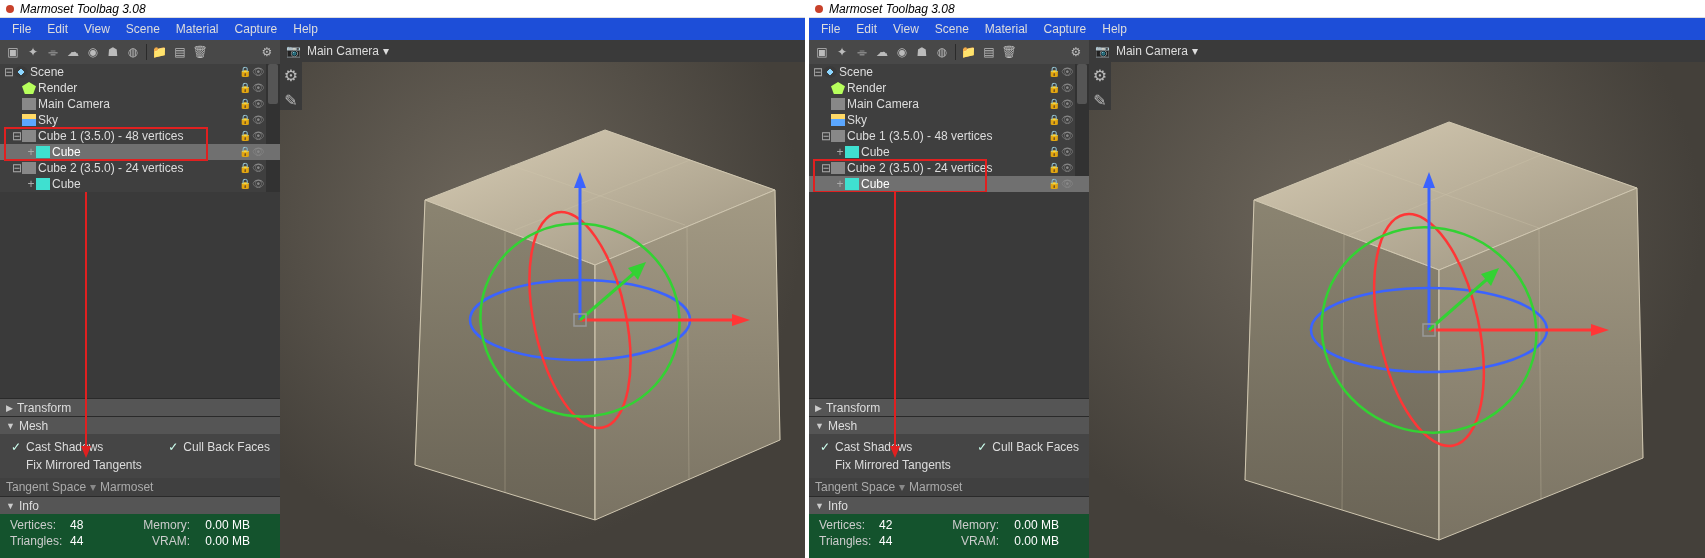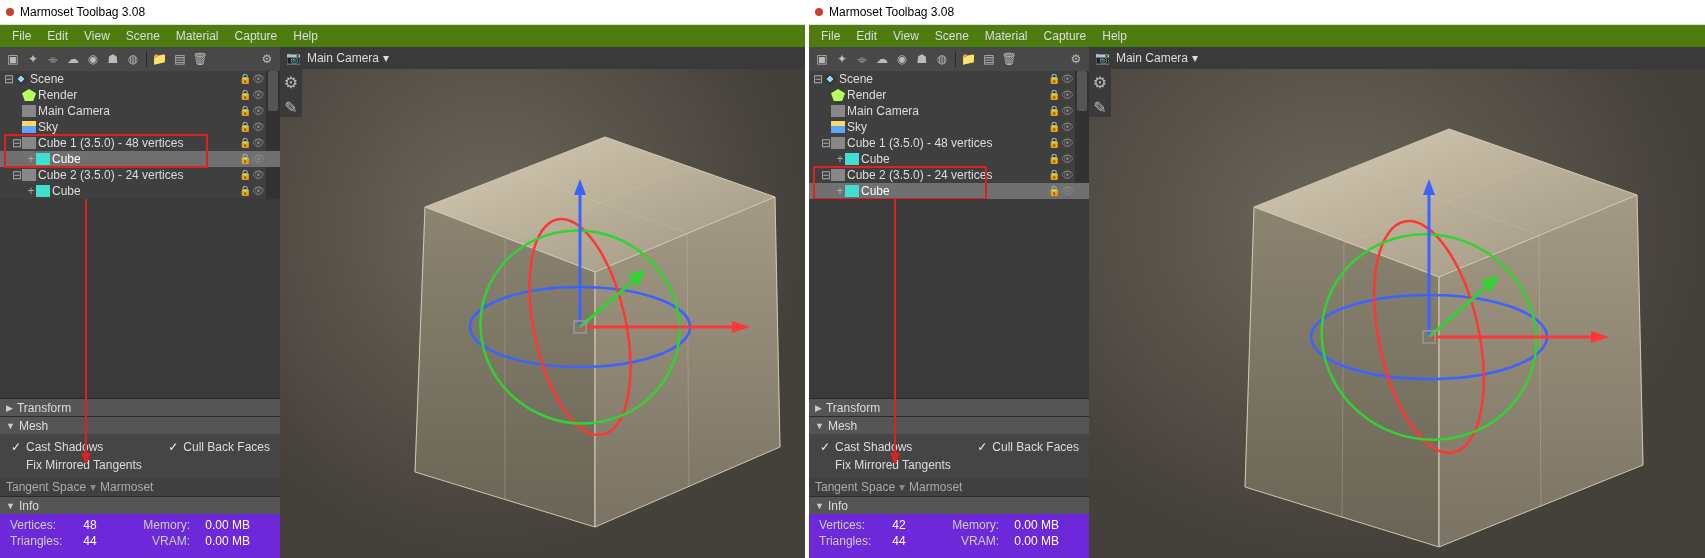--- a/index.html
+++ b/index.html
@@ -1,23 +1,23 @@
 <!DOCTYPE html>
 <html><head>
 <meta charset="utf-8">
 <style>
   * { box-sizing: border-box; margin: 0; padding: 0; font-family: "Segoe UI", Tahoma, sans-serif; }
   body { background: #fff; width: 1705px; height: 558px; display: flex; }
   .pane { position: relative; height: 100%; display: flex; flex-direction: column; }
   .pane.left { width: 805px; }
   .gap { width: 4px; background: #fff; }
   .pane.right { width: 896px; }
-  .titlebar { height: 25px; background: #fff; color: #000; display: flex; align-items: center; padding: 0 6px; font-size: 12px; border-bottom: 1px solid #ddd; }
+  .titlebar { height: 18px; background: #fff; color: #000; display: flex; align-items: center; padding: 0 6px; font-size: 12px; border-bottom: 1px solid #ddd; font-style: italic; }
   .titlebar .dot { width: 8px; height: 8px; border-radius: 50%; background: #c8412a; margin-right: 6px; }
-  .menubar { height: 22px; background: #4d7c0f; display: flex; align-items: center; padding: 0 4px; font-size: 12px; color: #ddd; }
+  .menubar { height: 22px; background: #1d4ed8; display: flex; align-items: center; padding: 0 4px; font-size: 12px; color: #ddd; }
   .menubar span { padding: 2px 8px; cursor: default; }
   .body { flex: 1; display: flex; min-height: 0; }
   .sidepanel { width: 280px; background: #3f3f3f; display: flex; flex-direction: column; color: #ddd; font-size: 12px; }
   .toolstrip { height: 24px; background: #484848; display: flex; align-items: center; padding: 0 4px; gap: 2px; }
   .tool { width: 18px; height: 18px; display: inline-flex; align-items: center; justify-content: center; color: #bbb; cursor: default; }
   .tool.sep { width: 1px; background: #2a2a2a; height: 16px; margin: 0 2px; }
   .tool.gear { margin-left: auto; }
   .hierarchy { flex: 0 0 auto; background: #3f3f3f; overflow: hidden; padding-bottom: 6px; position: relative; }
   .scrollbar { position: absolute; right: 0; top: 0; bottom: 0; width: 14px; background: #323232; }
   .scrollthumb { position: absolute; left: 2px; right: 2px; top: 0; height: 40px; background: #555; border-radius: 2px; }
@@ -39,23 +39,23 @@
   .redbox { position: absolute; border: 2px solid #e02020; pointer-events: none; }
   .propspace { flex: 1; background: #3a3a3a; position: relative; }
   .props { background: #3f3f3f; color: #ddd; font-size: 12px; }
   .section-hdr { background: #555; height: 18px; display: flex; align-items: center; padding: 0 6px; border-top: 1px solid #2a2a2a; }
   .section-hdr .tri { margin-right: 4px; color: #ccc; font-size: 9px; }
   .section-body { padding: 4px 10px; background: #454545; }
   .chkrow { display: flex; height: 18px; align-items: center; }
   .chk { display: inline-block; width: 12px; text-align: center; color: #cfe; margin-right: 4px; }
   .chkrow .right { margin-left: auto; display: flex; align-items: center; }
   .tslabel { color: #aaa; }
-  .infogrid { display: grid; grid-template-columns: 60px 40px 80px 60px; row-gap: 2px; padding: 4px 10px 10px 10px; background: #6d28d9; }
+  .infogrid { display: grid; grid-template-columns: 60px 40px 80px 60px; row-gap: 2px; padding: 4px 10px 10px 10px; background: #14532d; }
   .infogrid .k { color: #ccc; }
-  .infogrid .v { color: #fff; text-align: center; }
+  .infogrid .v { color: #fff; }
   .viewport { flex: 1; background: radial-gradient(ellipse at 40% 35%, #6d665b 0%, #44403a 70%); position: relative; overflow: hidden; }
   .vp-header { position: absolute; top: 0; left: 0; right: 0; height: 22px; background: #3a3a3a; display: flex; align-items: center; padding: 0 6px; color: #ddd; font-size: 12px; gap: 6px; }
   .vp-header .cam { display: flex; align-items: center; gap: 4px; }
   .vp-sidetools { position: absolute; left: 0; top: 22px; width: 22px; background: #3a3a3a; display: flex; flex-direction: column; align-items: center; padding-top: 4px; gap: 6px; color: #bbb; height: 48px; }
   svg.cube { position: absolute; }
   svg.gizmo { position: absolute; }
   .redarrow { stroke: #e02020; stroke-width: 2; fill: none; }
 </style>
 </head>
 <body>

